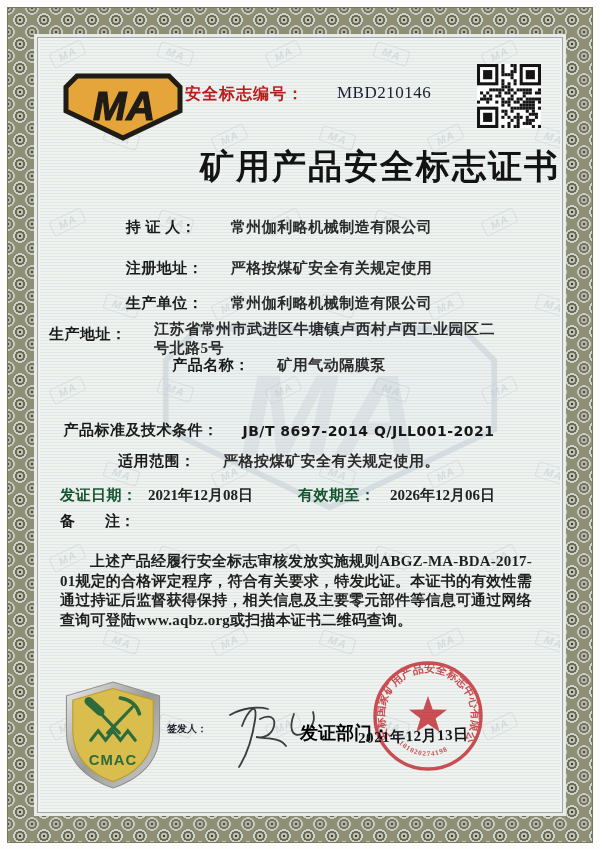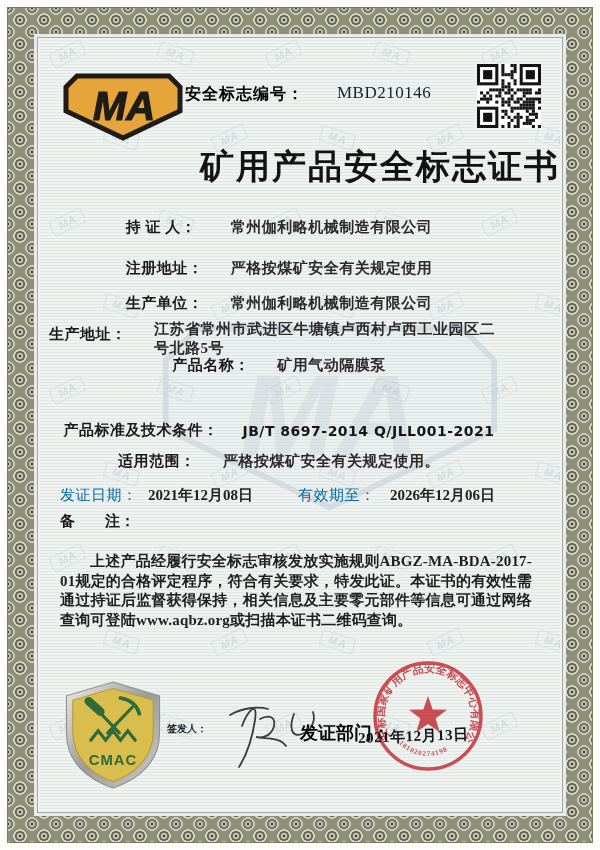--- a/index.html
+++ b/index.html
@@ -38,35 +38,35 @@
   .wm{
     position:absolute;display:inline-block;
     font:italic 700 11px "Liberation Sans",sans-serif;
     color:#b9c4cc;border:1.5px solid #bcc7cf;border-radius:3px;
     padding:1px 7px;opacity:.42;letter-spacing:1px;
   }
   .big-wm{position:absolute;left:75px;top:280px;width:430px;height:196px;opacity:.55;}
   
   .ma-badge{position:absolute;left:23px;top:33px;width:120px;height:68px;}
   .ma-fill{fill:var(--ma-yellow);}
-  .certno-label{position:absolute;left:145px;top:44px;font-size:16px;font-weight:600;color:#000000;letter-spacing:1px;}
+  .certno-label{position:absolute;left:145px;top:44px;font-size:16px;font-weight:600;color:#b91c1c;letter-spacing:1px;}
   .certno-value{position:absolute;left:297px;top:43px;font-size:17px;color:#1a1f2e;letter-spacing:.5px;}
   .qr{position:absolute;left:437px;top:24px;width:64px;height:64px;}
   .title{position:absolute;left:0;top:104px;width:100%;text-align:right;
     font-size:34px;font-weight:800;color:#131313;letter-spacing:2px;}
   
   .row{position:absolute;left:4px;width:470px;display:flex;align-items:flex-start;justify-content:center;}
   .flabel{flex:0 0 auto;min-width:86px;font-size:15px;font-weight:700;color:#1a1a1a;letter-spacing:.5px;white-space:nowrap;}
   .fvalue{font-size:15px;font-weight:600;color:#2b2b2b;margin-left:19px;line-height:19px;letter-spacing:.5px;}
   .fvalue.wrap{max-width:355px;}
   .fvalue.model,.fvalue.code{font-family:"DejaVu Sans",sans-serif;font-weight:700;font-size:14px;color:#161616;margin-top:1px;}
   .fvalue.code{font-weight:700;margin-left:24px;}
   .dates-row{position:absolute;left:0;top:446px;width:100%;height:20px;}
   .dates-row span{position:absolute;font-size:15px;}
-  .d-label{font-weight:400;color:#0369a1;letter-spacing:.5px;}
+  .d-label{font-weight:700;color:#14532d;letter-spacing:.5px;}
   .d-value{font-weight:600;color:#222;}
   .remark{position:absolute;left:20px;top:472px;font-size:15px;font-weight:700;color:#1a1a1a;}
   
   .para{position:absolute;left:20px;top:512px;width:472px;
     font-size:15px;font-weight:600;color:#1f1f1f;line-height:19.5px;
     text-indent:2em;letter-spacing:.2px;text-align:justify;}
   
   .cmac{position:absolute;left:20px;top:640px;width:106px;height:110px;}
   .signer-label{position:absolute;left:127px;top:682px;font-size:10px;font-weight:700;color:#1d2027;}
   .signature{position:absolute;left:180px;top:648px;width:115px;height:85px;}

